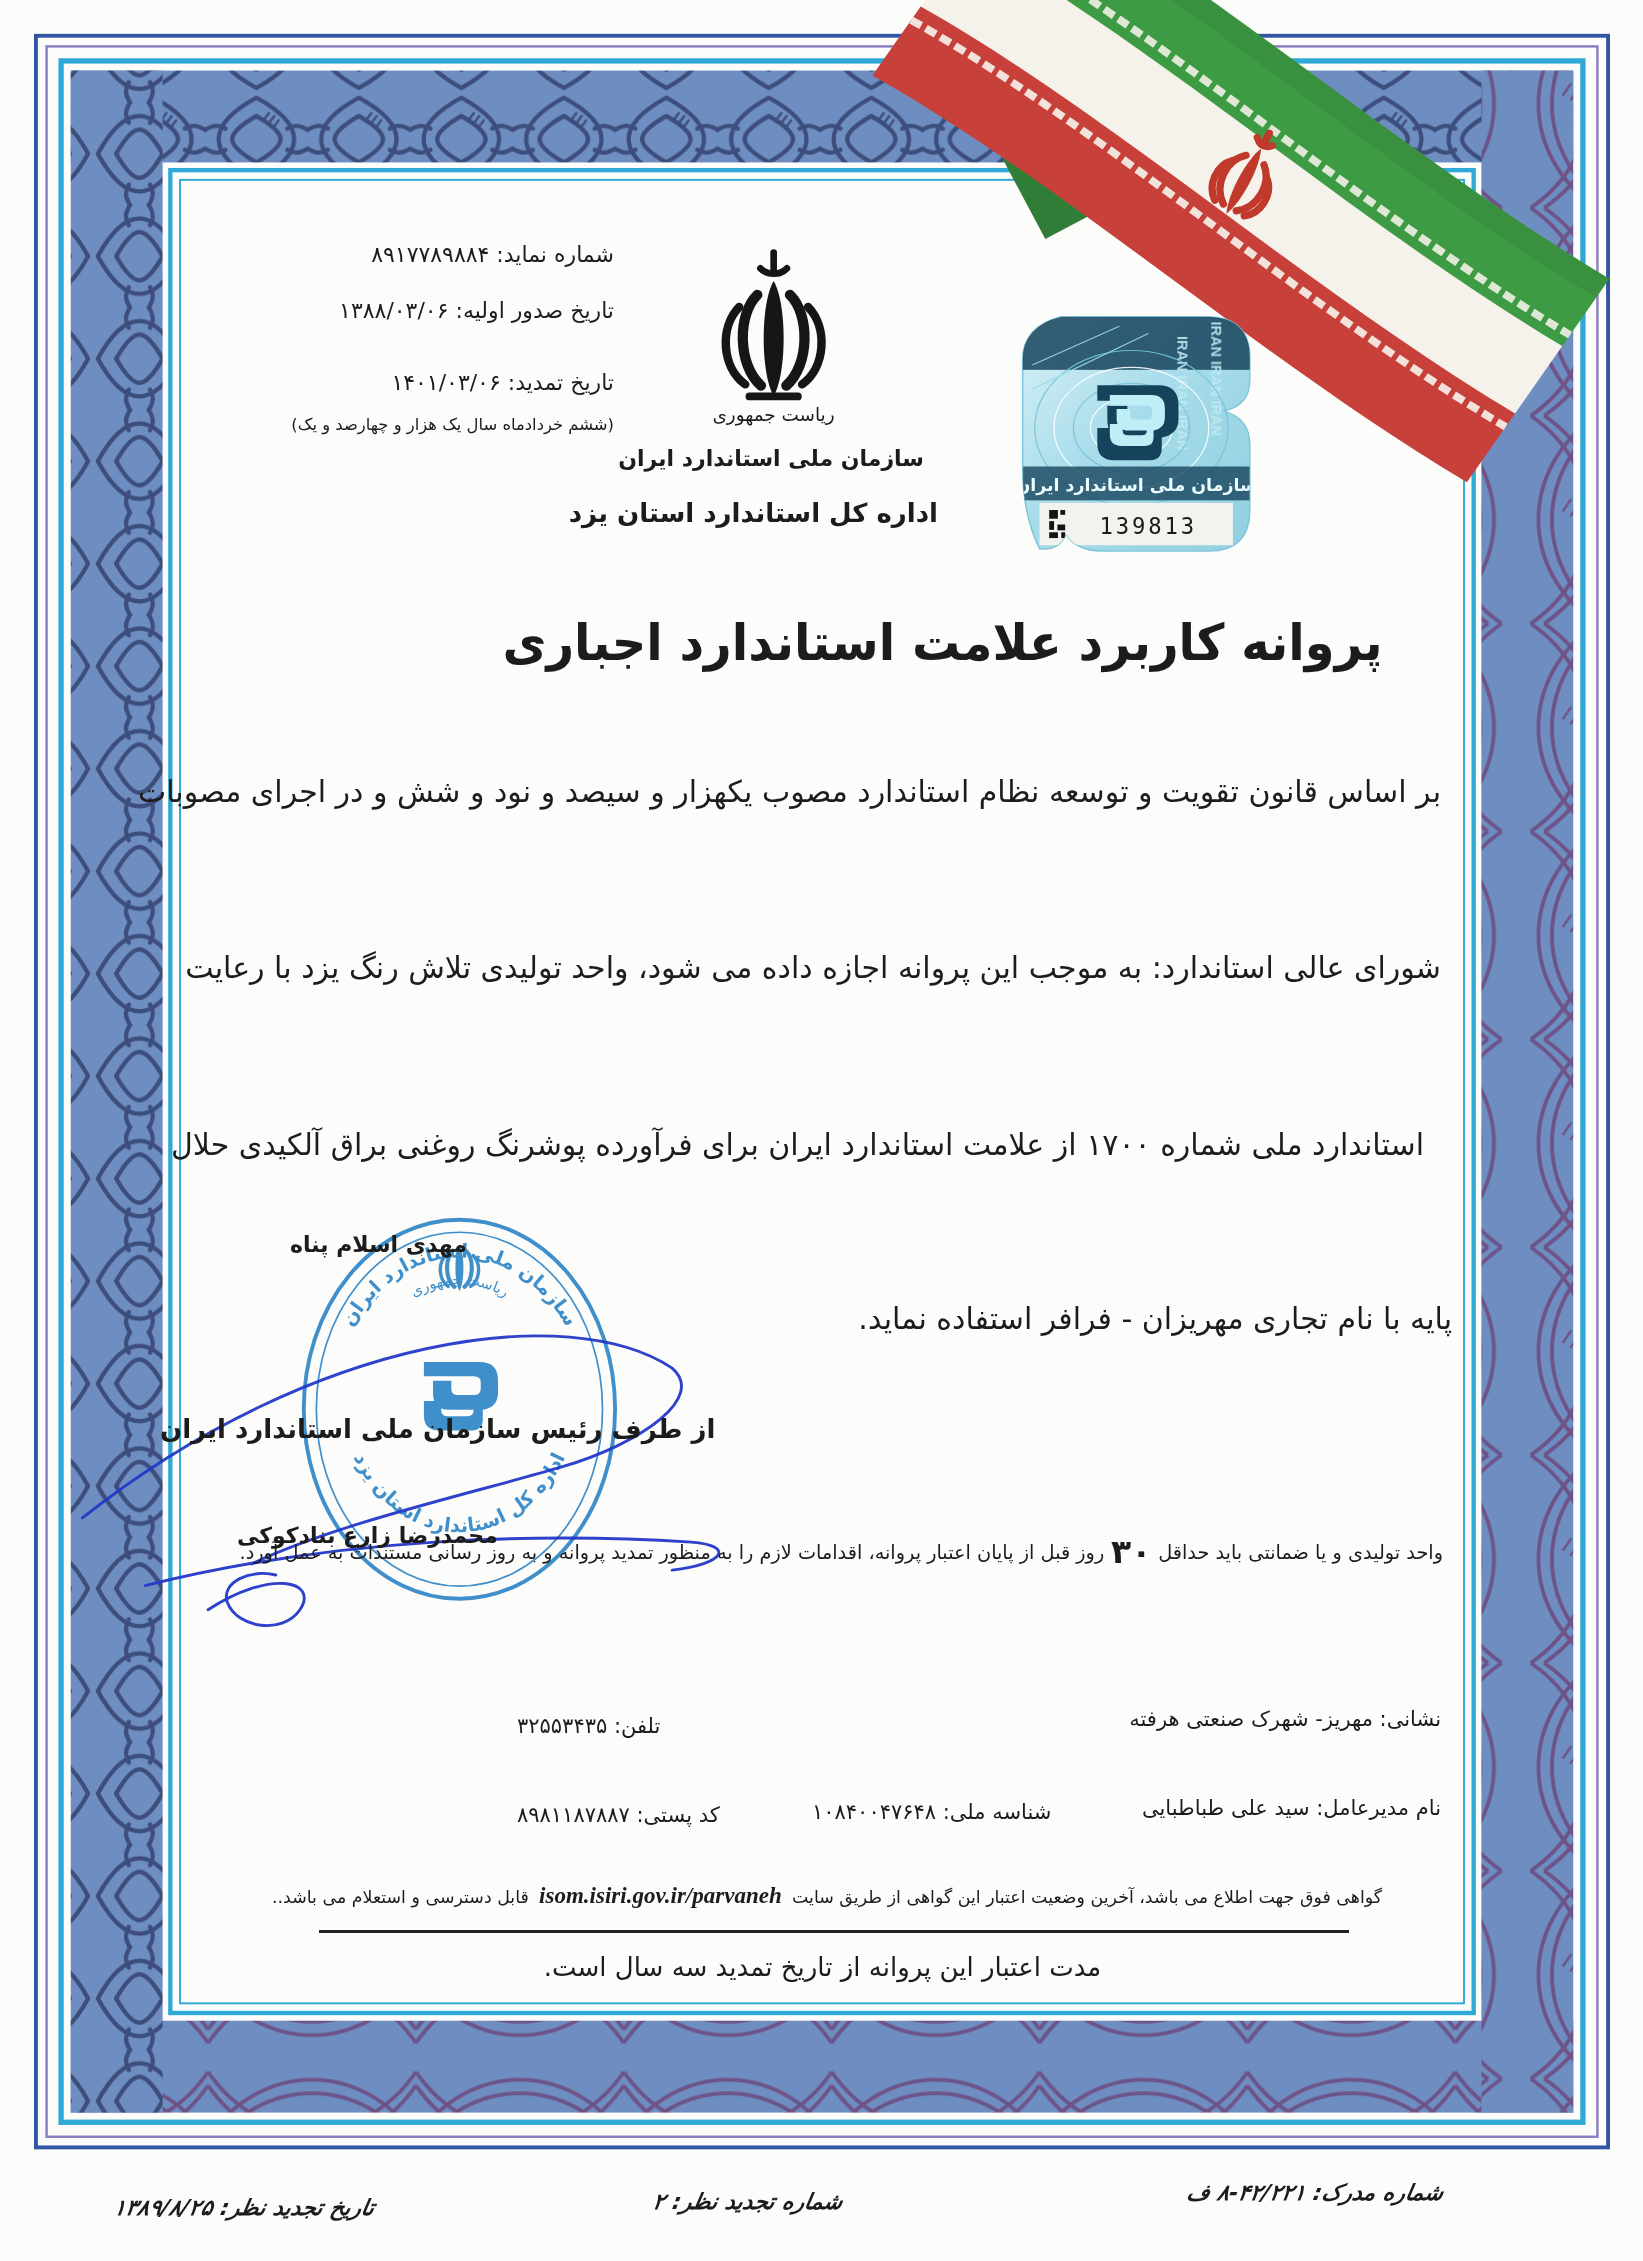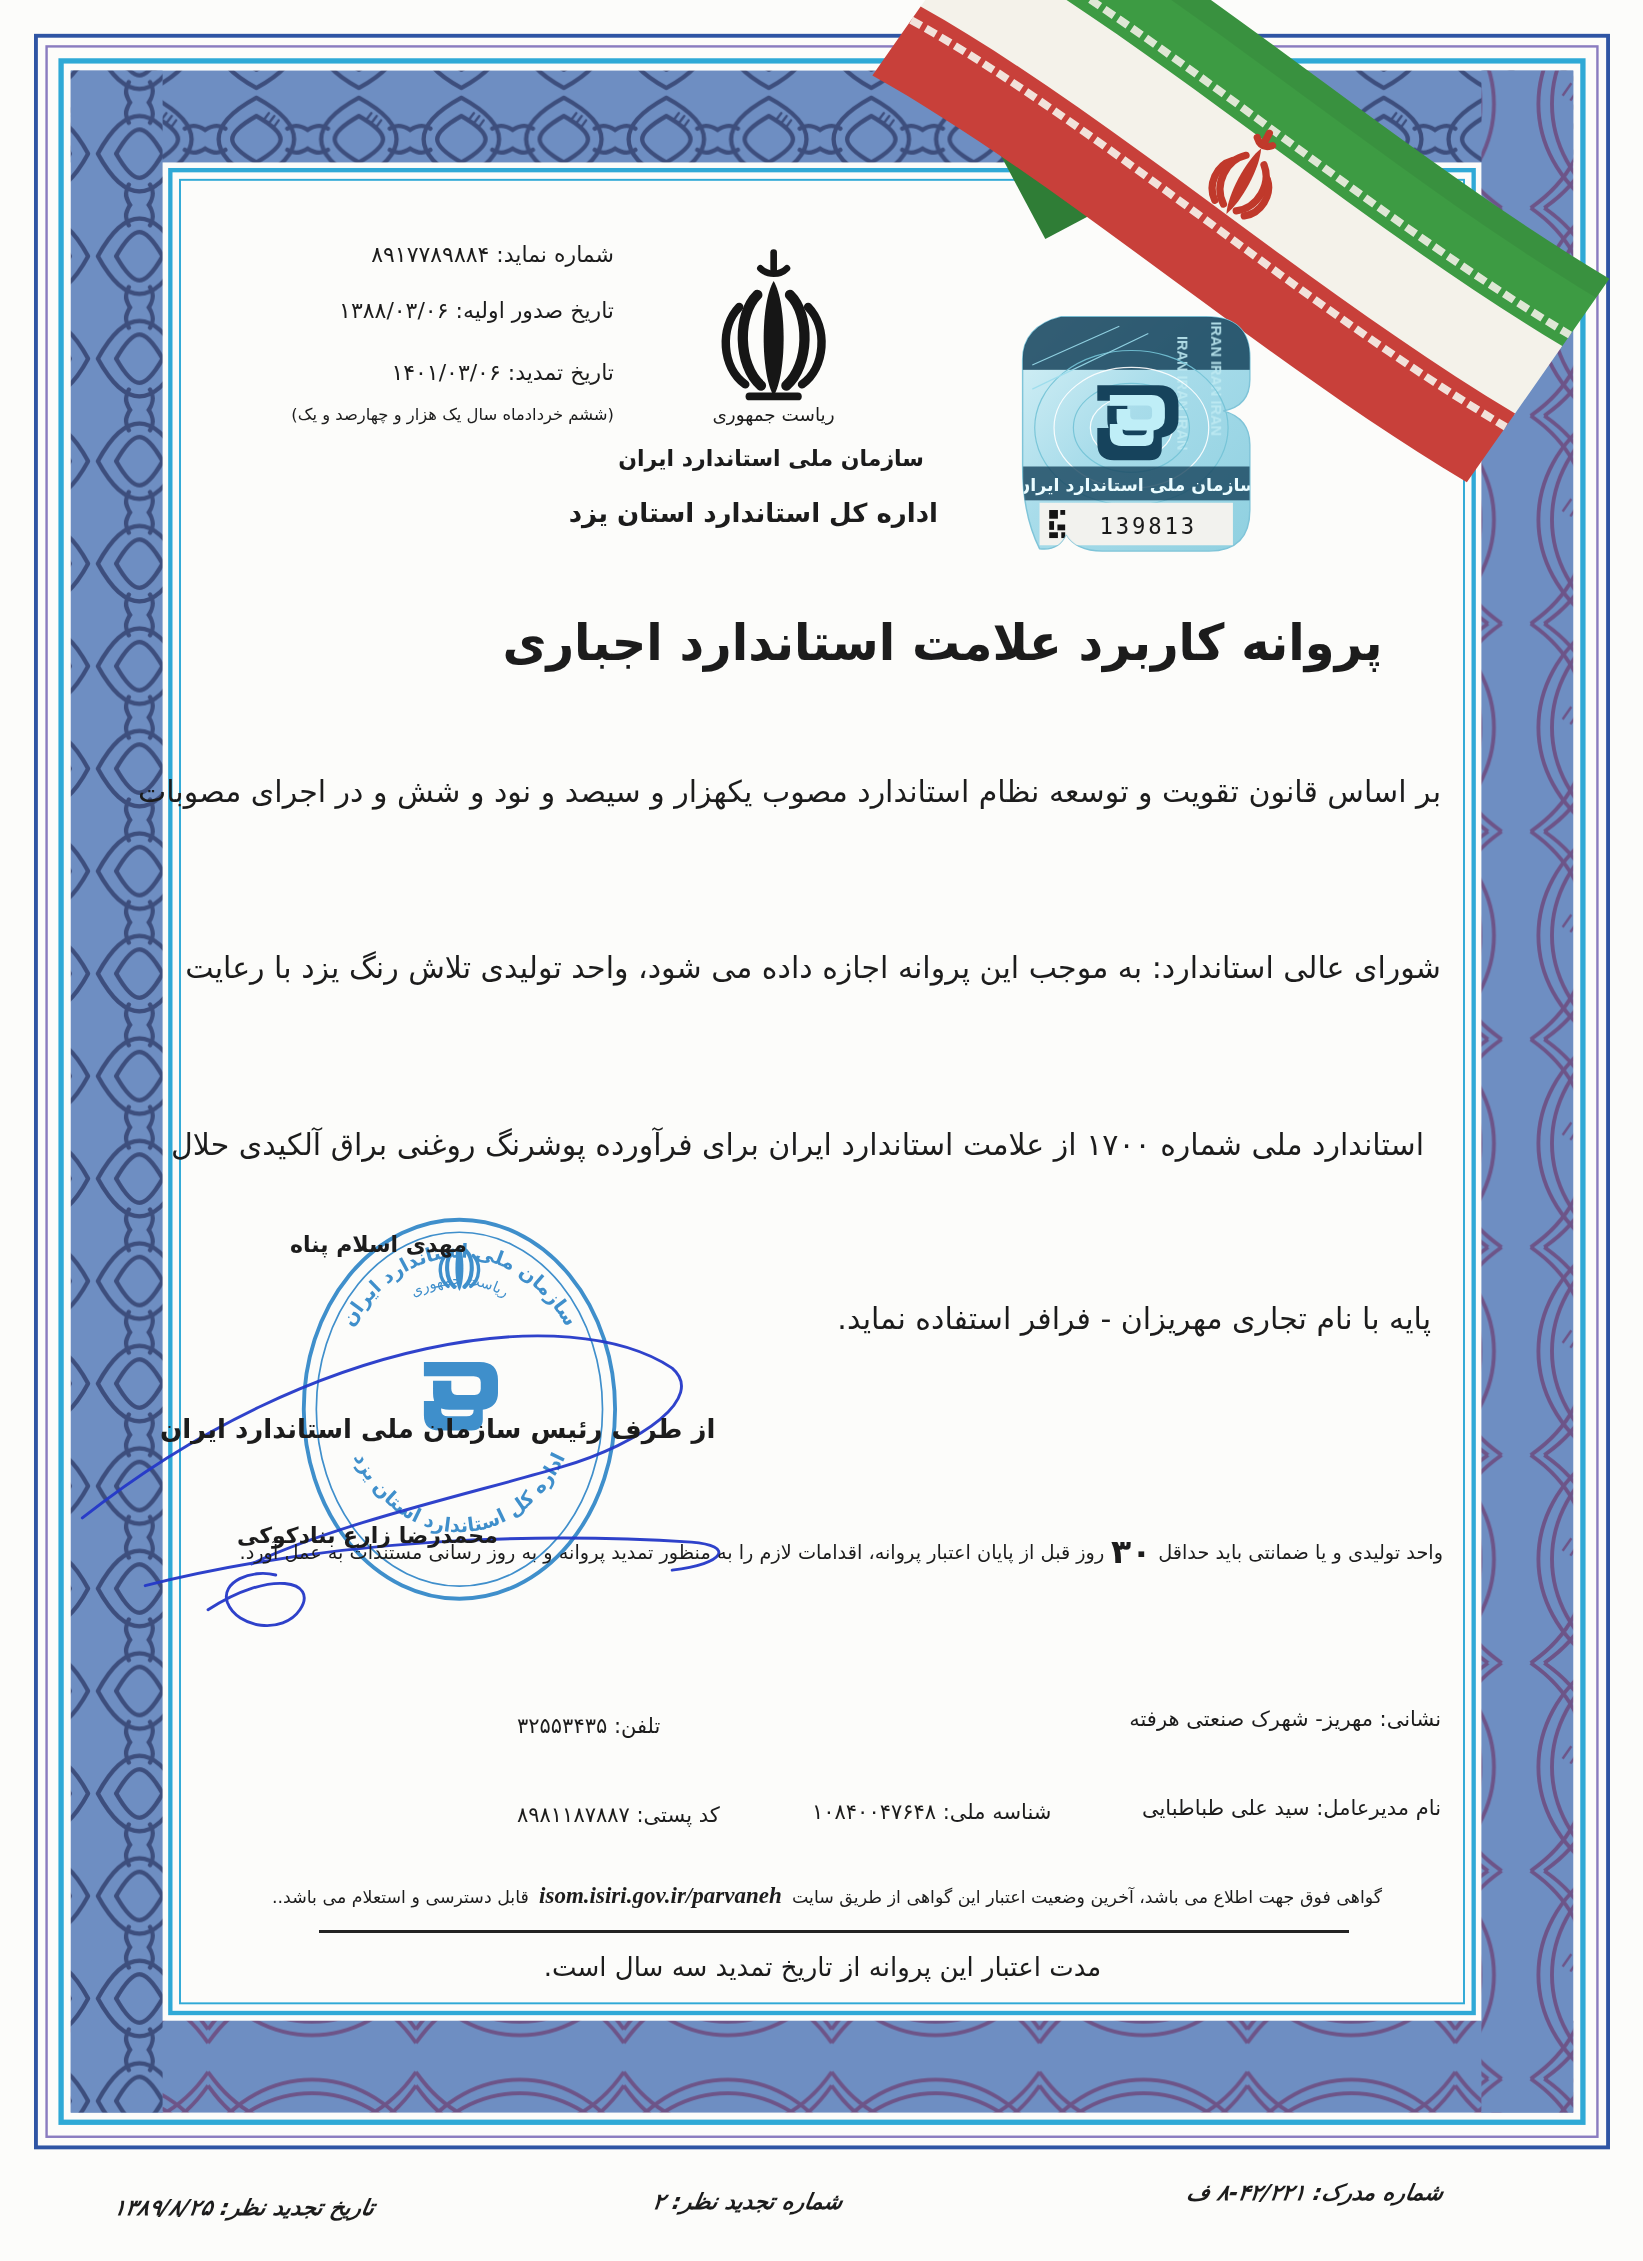--- a/index.html
+++ b/index.html
@@ -215,41 +215,41 @@
     <path d="M300 3280 C700 3180 1120 3170 1430 3190 C1520 3197 1500 3235 1390 3248"></path>
     <path d="M430 3330 C560 3245 660 3270 620 3330 C585 3382 490 3368 470 3315 C455 3272 520 3245 570 3258"></path>
   </g>
 </svg>
 
 <div class="abs rtl meta-block" style="left:300px;top:242px;width:314px;">
   <div class="meta-line" style="margin-bottom:30px;">
     <span>شماره نماید:</span>
     <span>۸۹۱۷۷۸۹۸۸۴</span>
   </div>
-  <div class="meta-line" style="margin-bottom:35px;">
+  <div class="meta-line" style="margin-bottom:45px;">
     <span>تاریخ صدور اولیه:</span>
     <span>۱۳۸۸/۰۳/۰۶</span>
   </div>
   <div class="meta-line" style="margin-bottom:19.3px;">
     <span>تاریخ تمدید:</span>
     <span>۱۴۰۱/۰۳/۰۶</span>
   </div>
   <div class="meta-note">(ششم خردادماه سال یک هزار و چهارصد و یک)</div>
 </div>
 
 <div class="abs rtl hdr" style="left:667px;top:404px;width:213px;font-size:18.4px;">ریاست جمهوری</div>
 <div class="abs rtl hdr" style="left:624px;top:446px;width:300px;font-size:22px;font-weight:600;">سازمان ملی استاندارد ایران</div>
 <div class="abs rtl hdr" style="left:609px;top:498px;width:329px;font-size:26px;font-weight:bold;">اداره کل استاندارد استان یزد</div>
 
 <div class="abs rtl title" style="left:483px;top:614px;width:919px;">پروانه کاربرد علامت استاندارد اجباری</div>
 
 <div class="abs rtl bodyline" style="right:203px;top:774px;">بر اساس قانون تقویت و توسعه نظام استاندارد مصوب یکهزار و سیصد و نود و شش و در اجرای مصوبات</div>
 <div class="abs rtl bodyline" style="right:203px;top:950px;">شورای عالی استاندارد: به موجب این پروانه اجازه داده می شود، واحد تولیدی تلاش رنگ یزد با رعایت</div>
 <div class="abs rtl bodyline" style="right:220px;top:1127px;">استاندارد ملی شماره ۱۷۰۰ از علامت استاندارد ایران برای فرآورده پوشرنگ روغنی براق آلکیدی حلال</div>
-<div class="abs rtl bodyline" style="right:213px;top:1301px;">پایه با نام تجاری مهریزان - فرافر استفاده نماید.</div>
+<div class="abs rtl bodyline" style="right:192px;top:1301px;">پایه با نام تجاری مهریزان - فرافر استفاده نماید.</div>
 
 <div class="abs rtl overlay-name" style="left:290px;top:1232px;">مهدی اسلام پناه</div>
 <div class="abs rtl behalf" style="left:160px;top:1414px;">از طرف رئیس سازمان ملی استاندارد ایران</div>
 <div class="abs rtl overlay-name" style="left:237px;top:1523px;">محمدرضا زارع بنادکوکی</div>
 
 <div class="abs rtl note-line" style="right:201px;top:1532px;">
   <span>واحد تولیدی و یا ضمانتی باید حداقل</span><span class="note-days">۳۰</span><span>روز قبل از پایان اعتبار پروانه، اقدامات لازم را به منظور تمدید پروانه و به روز رسانی مستندات به عمل آورد.</span>
 </div>
 
 <div class="abs rtl field" style="right:203px;top:1707px;">

